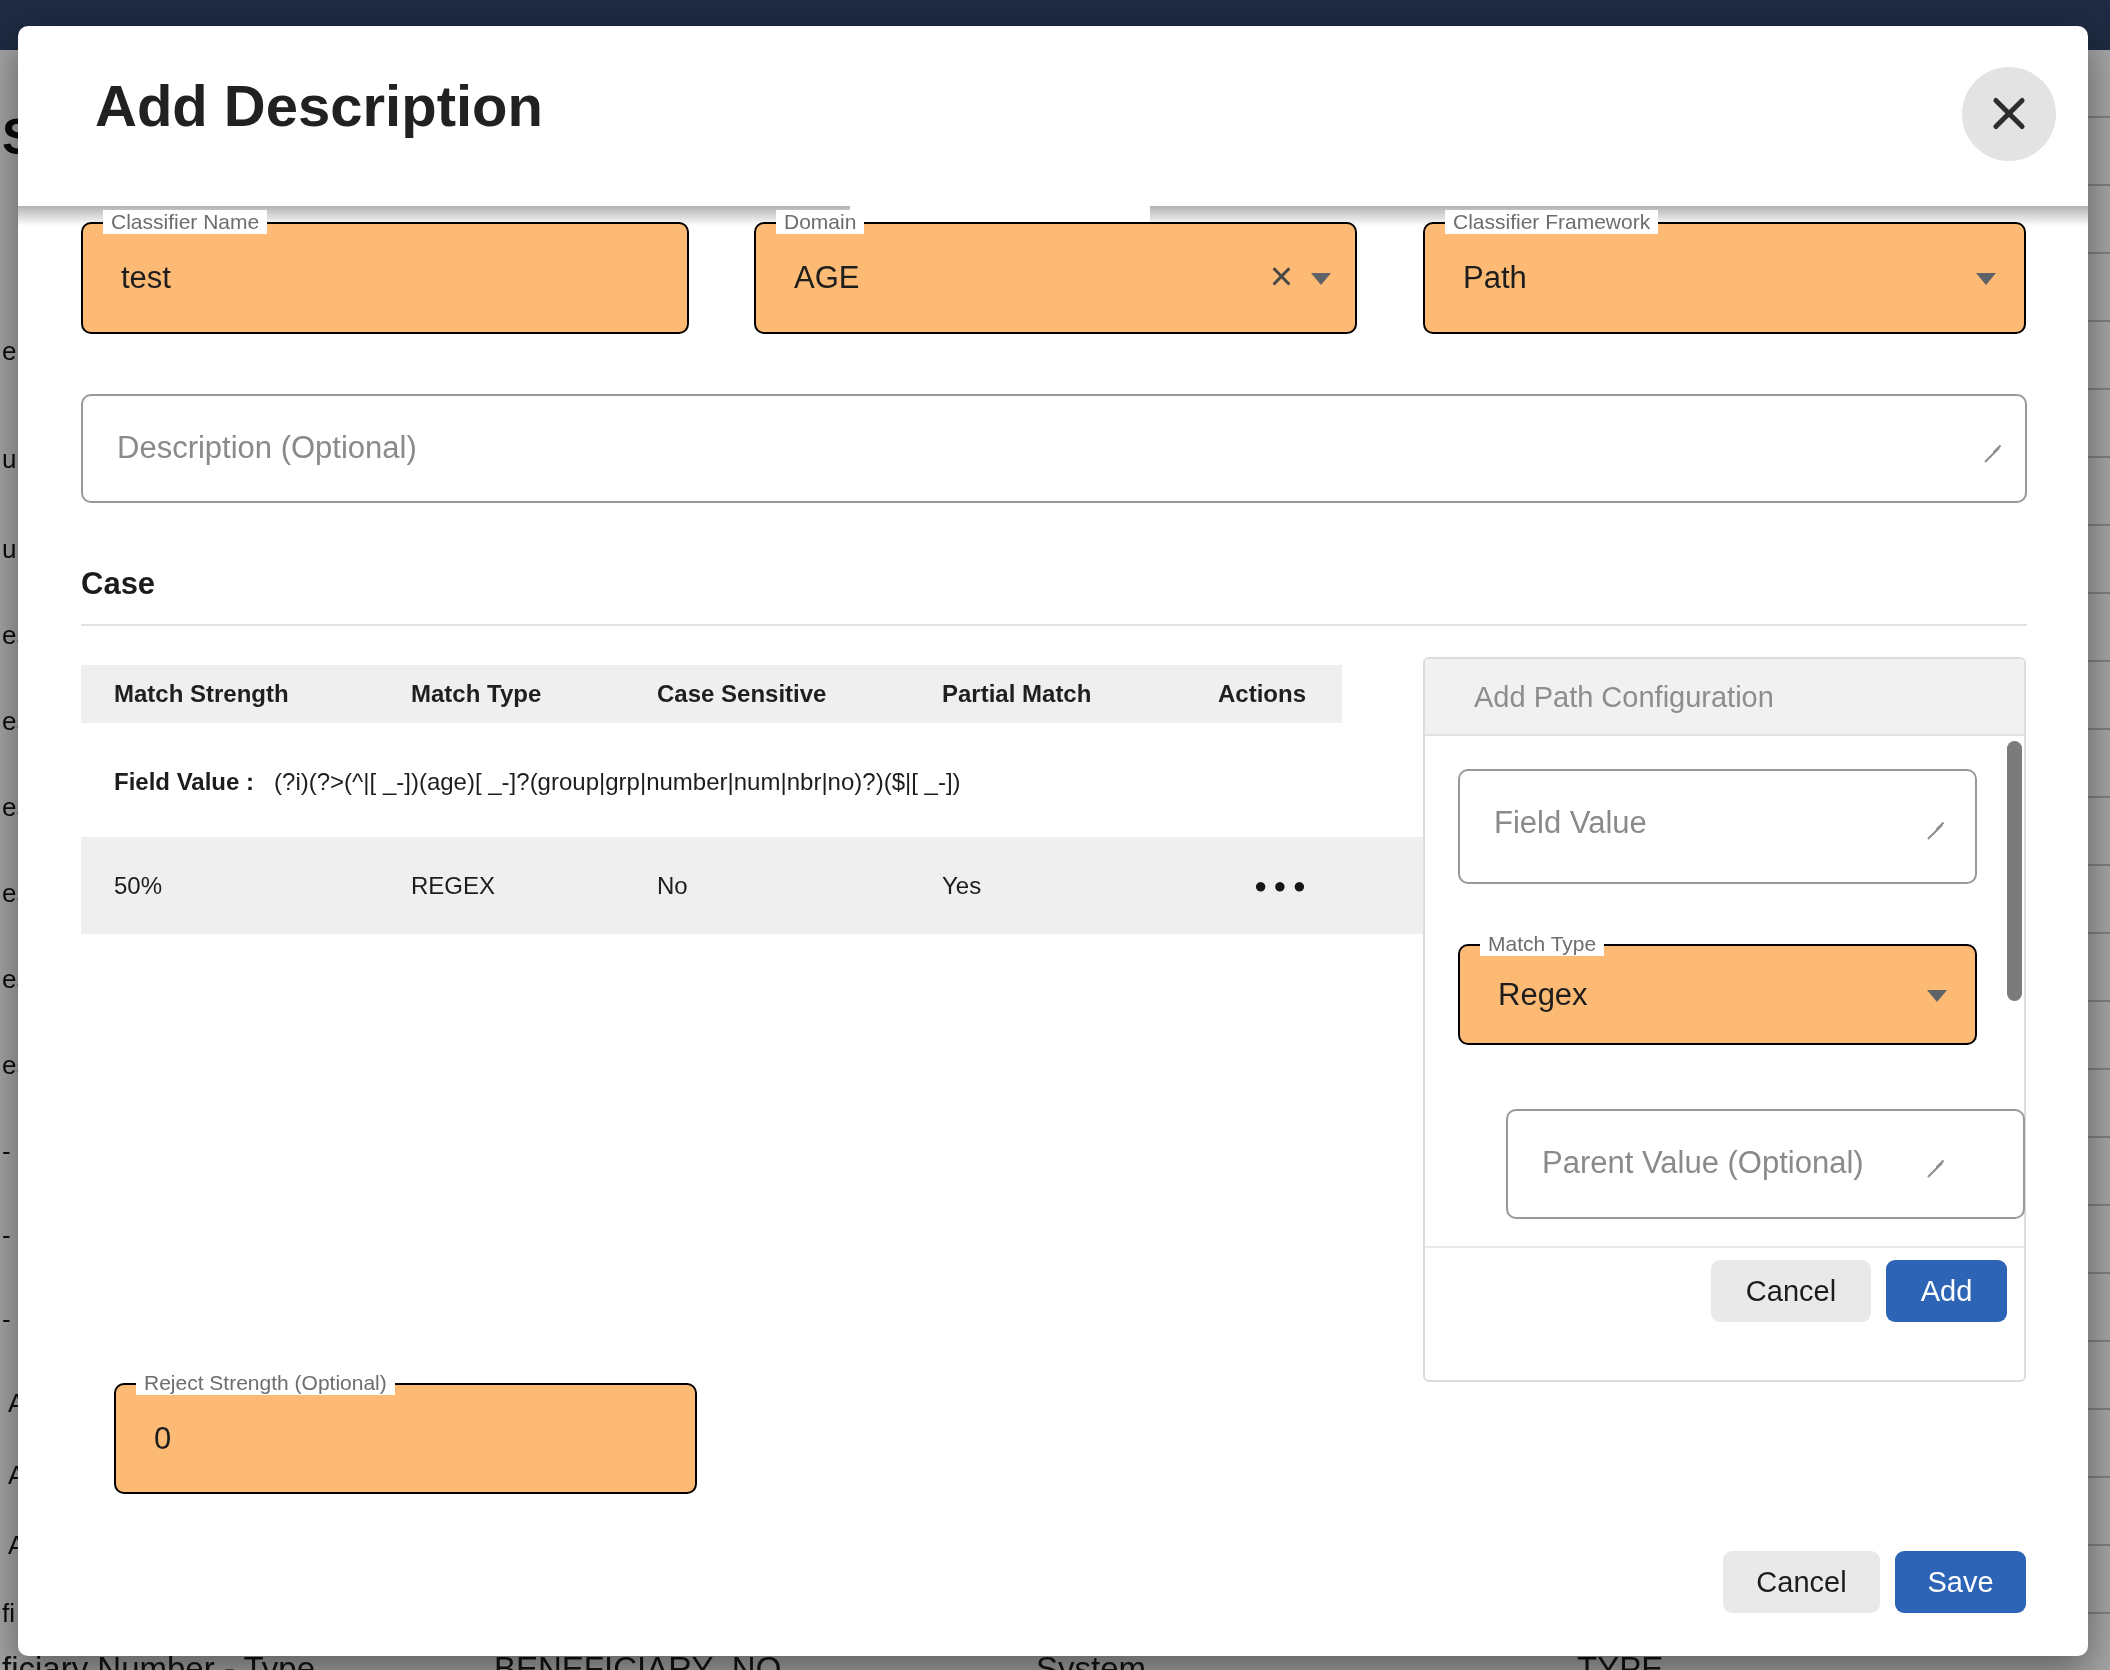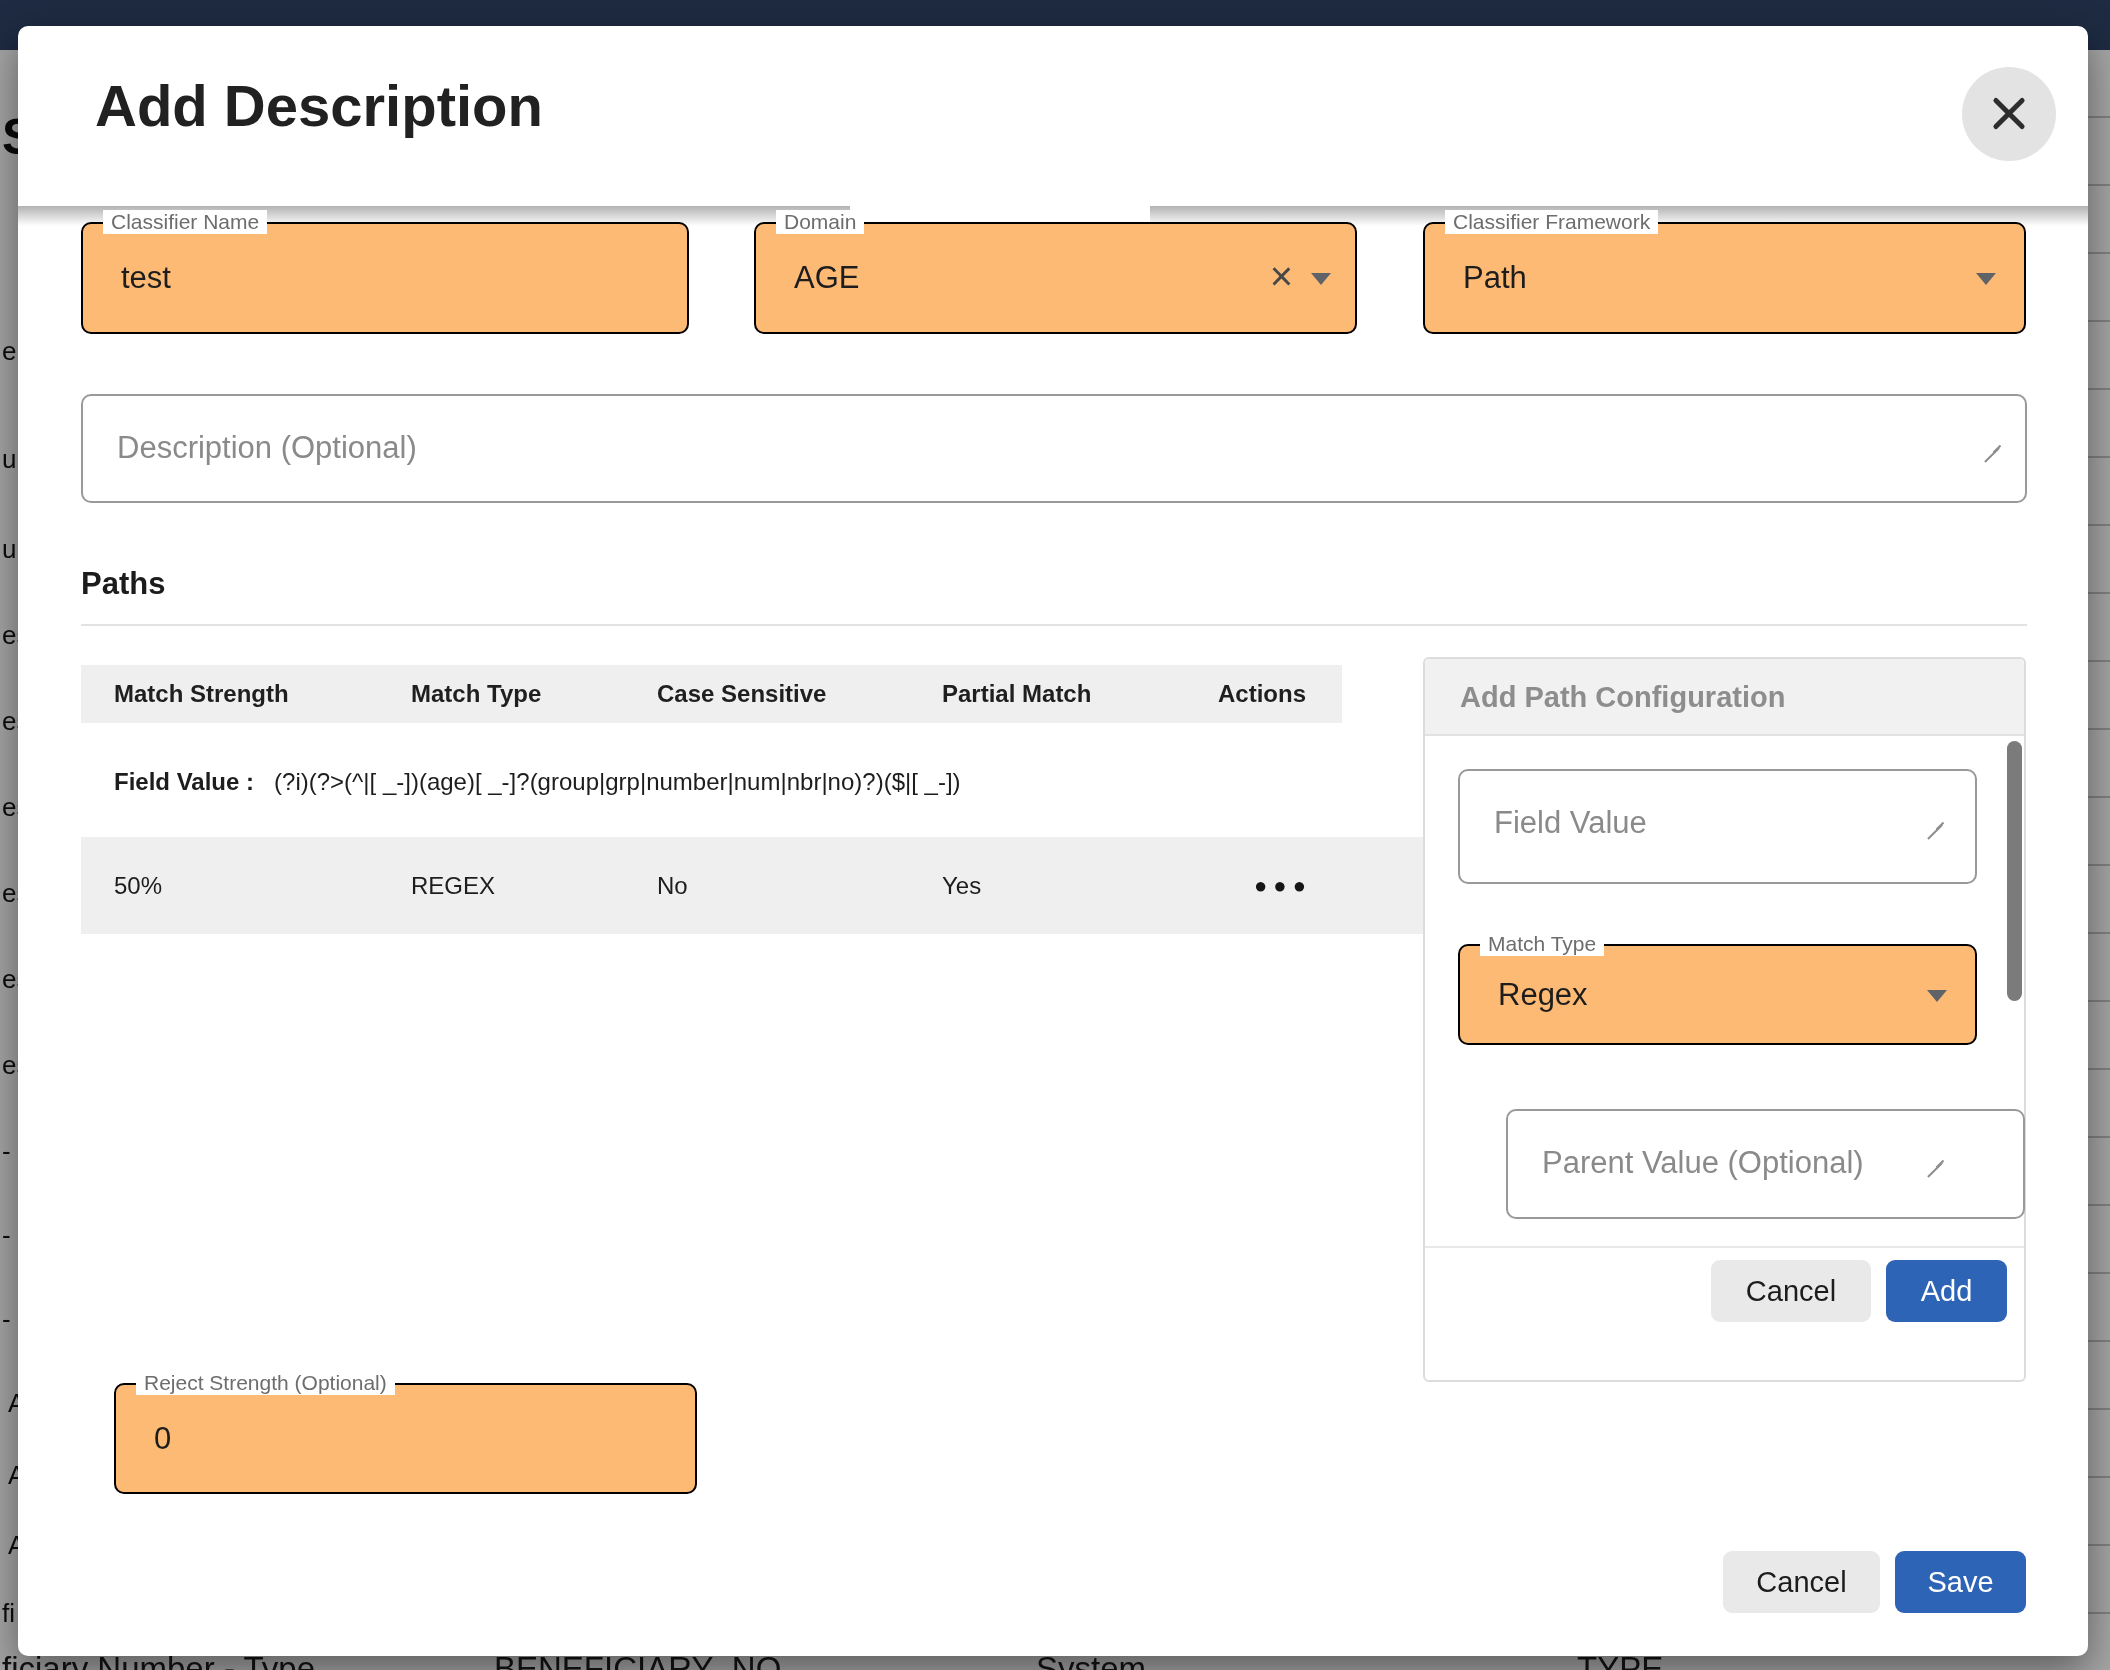--- a/index.html
+++ b/index.html
@@ -51,21 +51,21 @@
   .thead .c{position:absolute;top:0;line-height:58px;font-size:24px;font-weight:bold;color:#1f1f1f;white-space:nowrap;}
   .regexline{position:absolute;left:96px;top:742px;font-size:24px;color:#1d1d1d;white-space:nowrap;}
   .regexline .b{font-weight:bold;}
   .trow{position:absolute;left:63px;top:811px;width:1426px;height:97px;background:#efefef;}
   .trow .c{position:absolute;top:0;line-height:97px;font-size:24px;color:#1d1d1d;white-space:nowrap;}
   .dots{position:absolute;left:1137px;width:130px;text-align:center;line-height:97px;font-size:22px;letter-spacing:6px;color:#161616;cursor:pointer;}
 
   
   .panel{position:absolute;left:1405px;top:631px;width:603px;height:725px;border:2px solid #dcdcdc;border-radius:6px;background:#fff;}
   .panel-hdr{position:absolute;left:0;top:0;width:100%;height:77px;background:#f1f1f1;border-bottom:2px solid #e2e2e2;border-radius:5px 5px 0 0;}
-  .panel-hdr .t{margin:0 0 0 35px;line-height:77px;font-size:29px;font-weight:bold;color:#8d8d8d;}
+  .panel-hdr .t{margin:0 0 0 49px;line-height:77px;font-size:29px;font-weight:normal;color:#8d8d8d;}
   .panel .ta{font-size:31px;}
   .panel-divider{position:absolute;left:0;top:587px;width:100%;height:2px;background:#e8e8e8;}
   .thumb{position:absolute;left:582px;top:82px;width:15px;height:260px;border-radius:8px;background:#7b7b7b;cursor:pointer;}
 
   .btn{position:absolute;border:none;border-radius:9px;font-size:29px;text-align:center;cursor:pointer;padding:0;}
   .btn-gray{background:#e9e9e9;color:#1c1c1c;}
   .btn-blue{background:#2e64b6;color:#ffffff;}
 </style>
 </head>
 <body>
@@ -126,21 +126,21 @@
 
     <div class="field" style="left:1405px;top:196px;width:603px;height:112px">
       <span class="lbl">Classifier Framework</span>
       <span class="val">Path</span>
       <span class="caret" style="right:28px"></span>
     </div>
 
     <textarea class="ta" style="left: 63px; top: 368px; width: 1946px; height: 109px;" placeholder="Description (Optional)"></textarea>
     <span class="rz" style="left:1964px;top:414px"></span>
 
-    <div class="section-title">Paths</div>
+    <div class="section-title">Case</div>
     <div class="section-divider"></div>
 
     <div class="thead">
       <span class="c" style="left:33px">Match Strength</span>
       <span class="c" style="left:330px">Match Type</span>
       <span class="c" style="left:576px">Case Sensitive</span>
       <span class="c" style="left:861px">Partial Match</span>
       <span class="c" style="left:1137px">Actions</span>
     </div>
 

